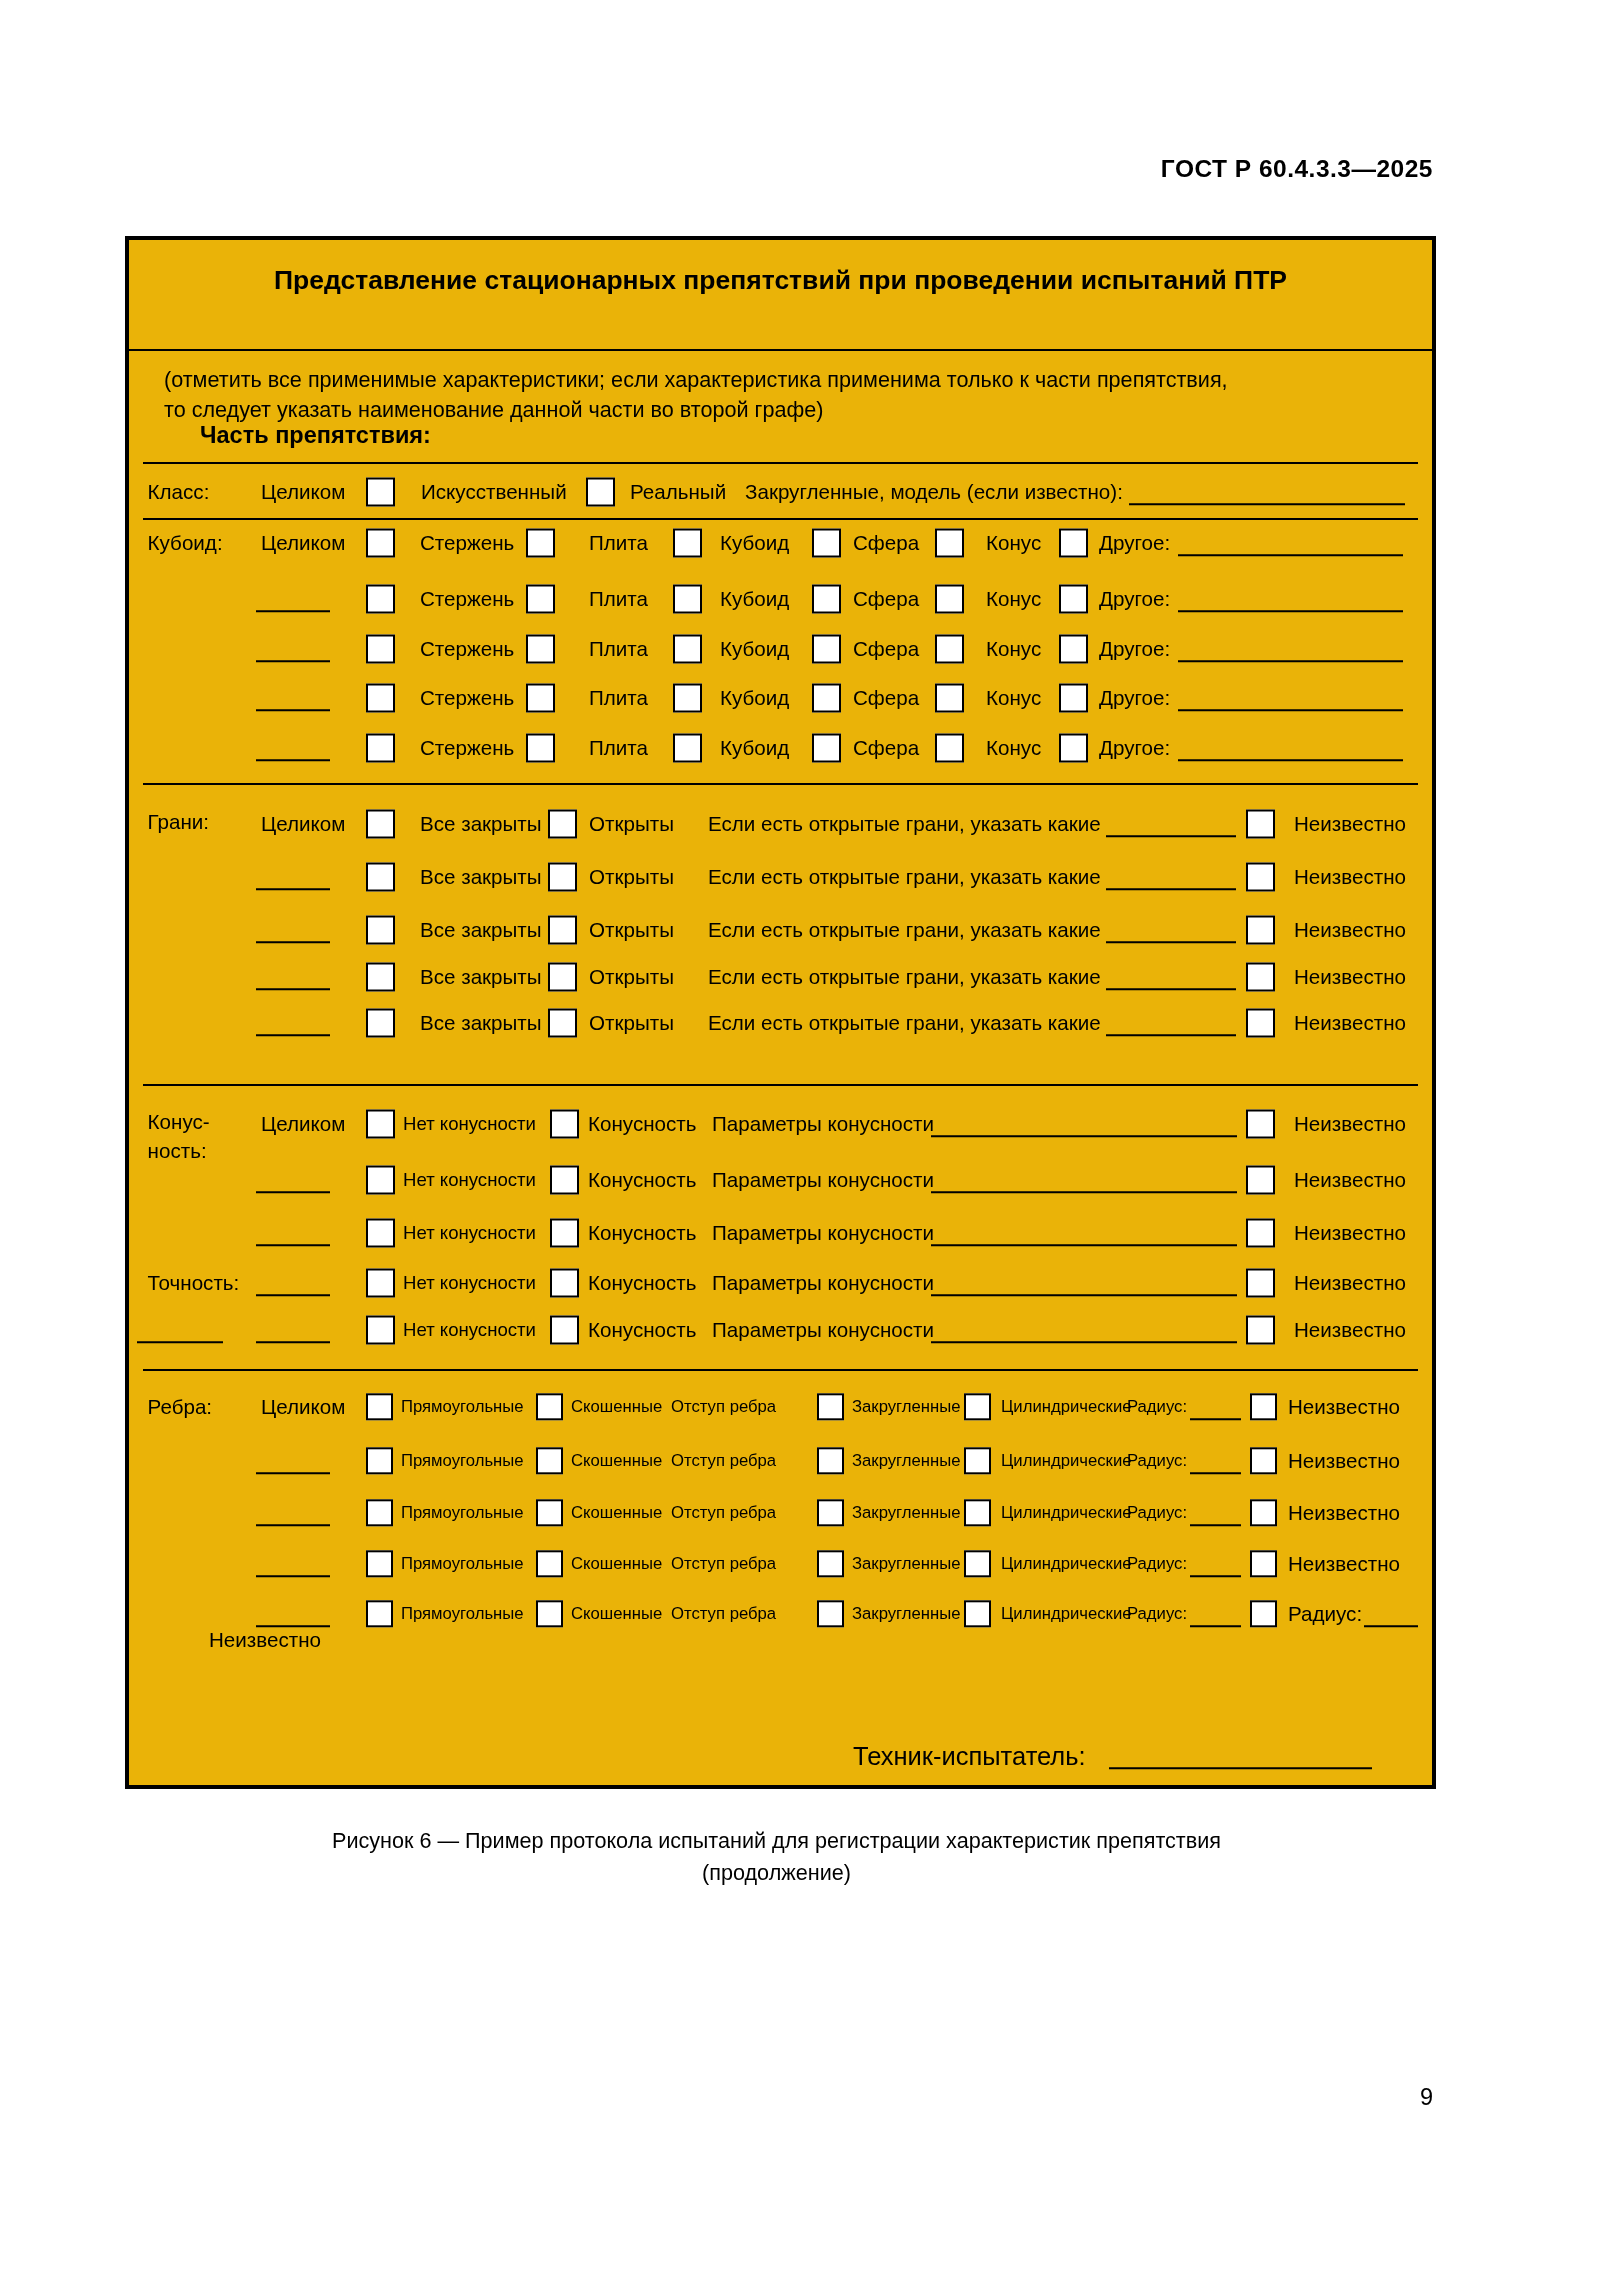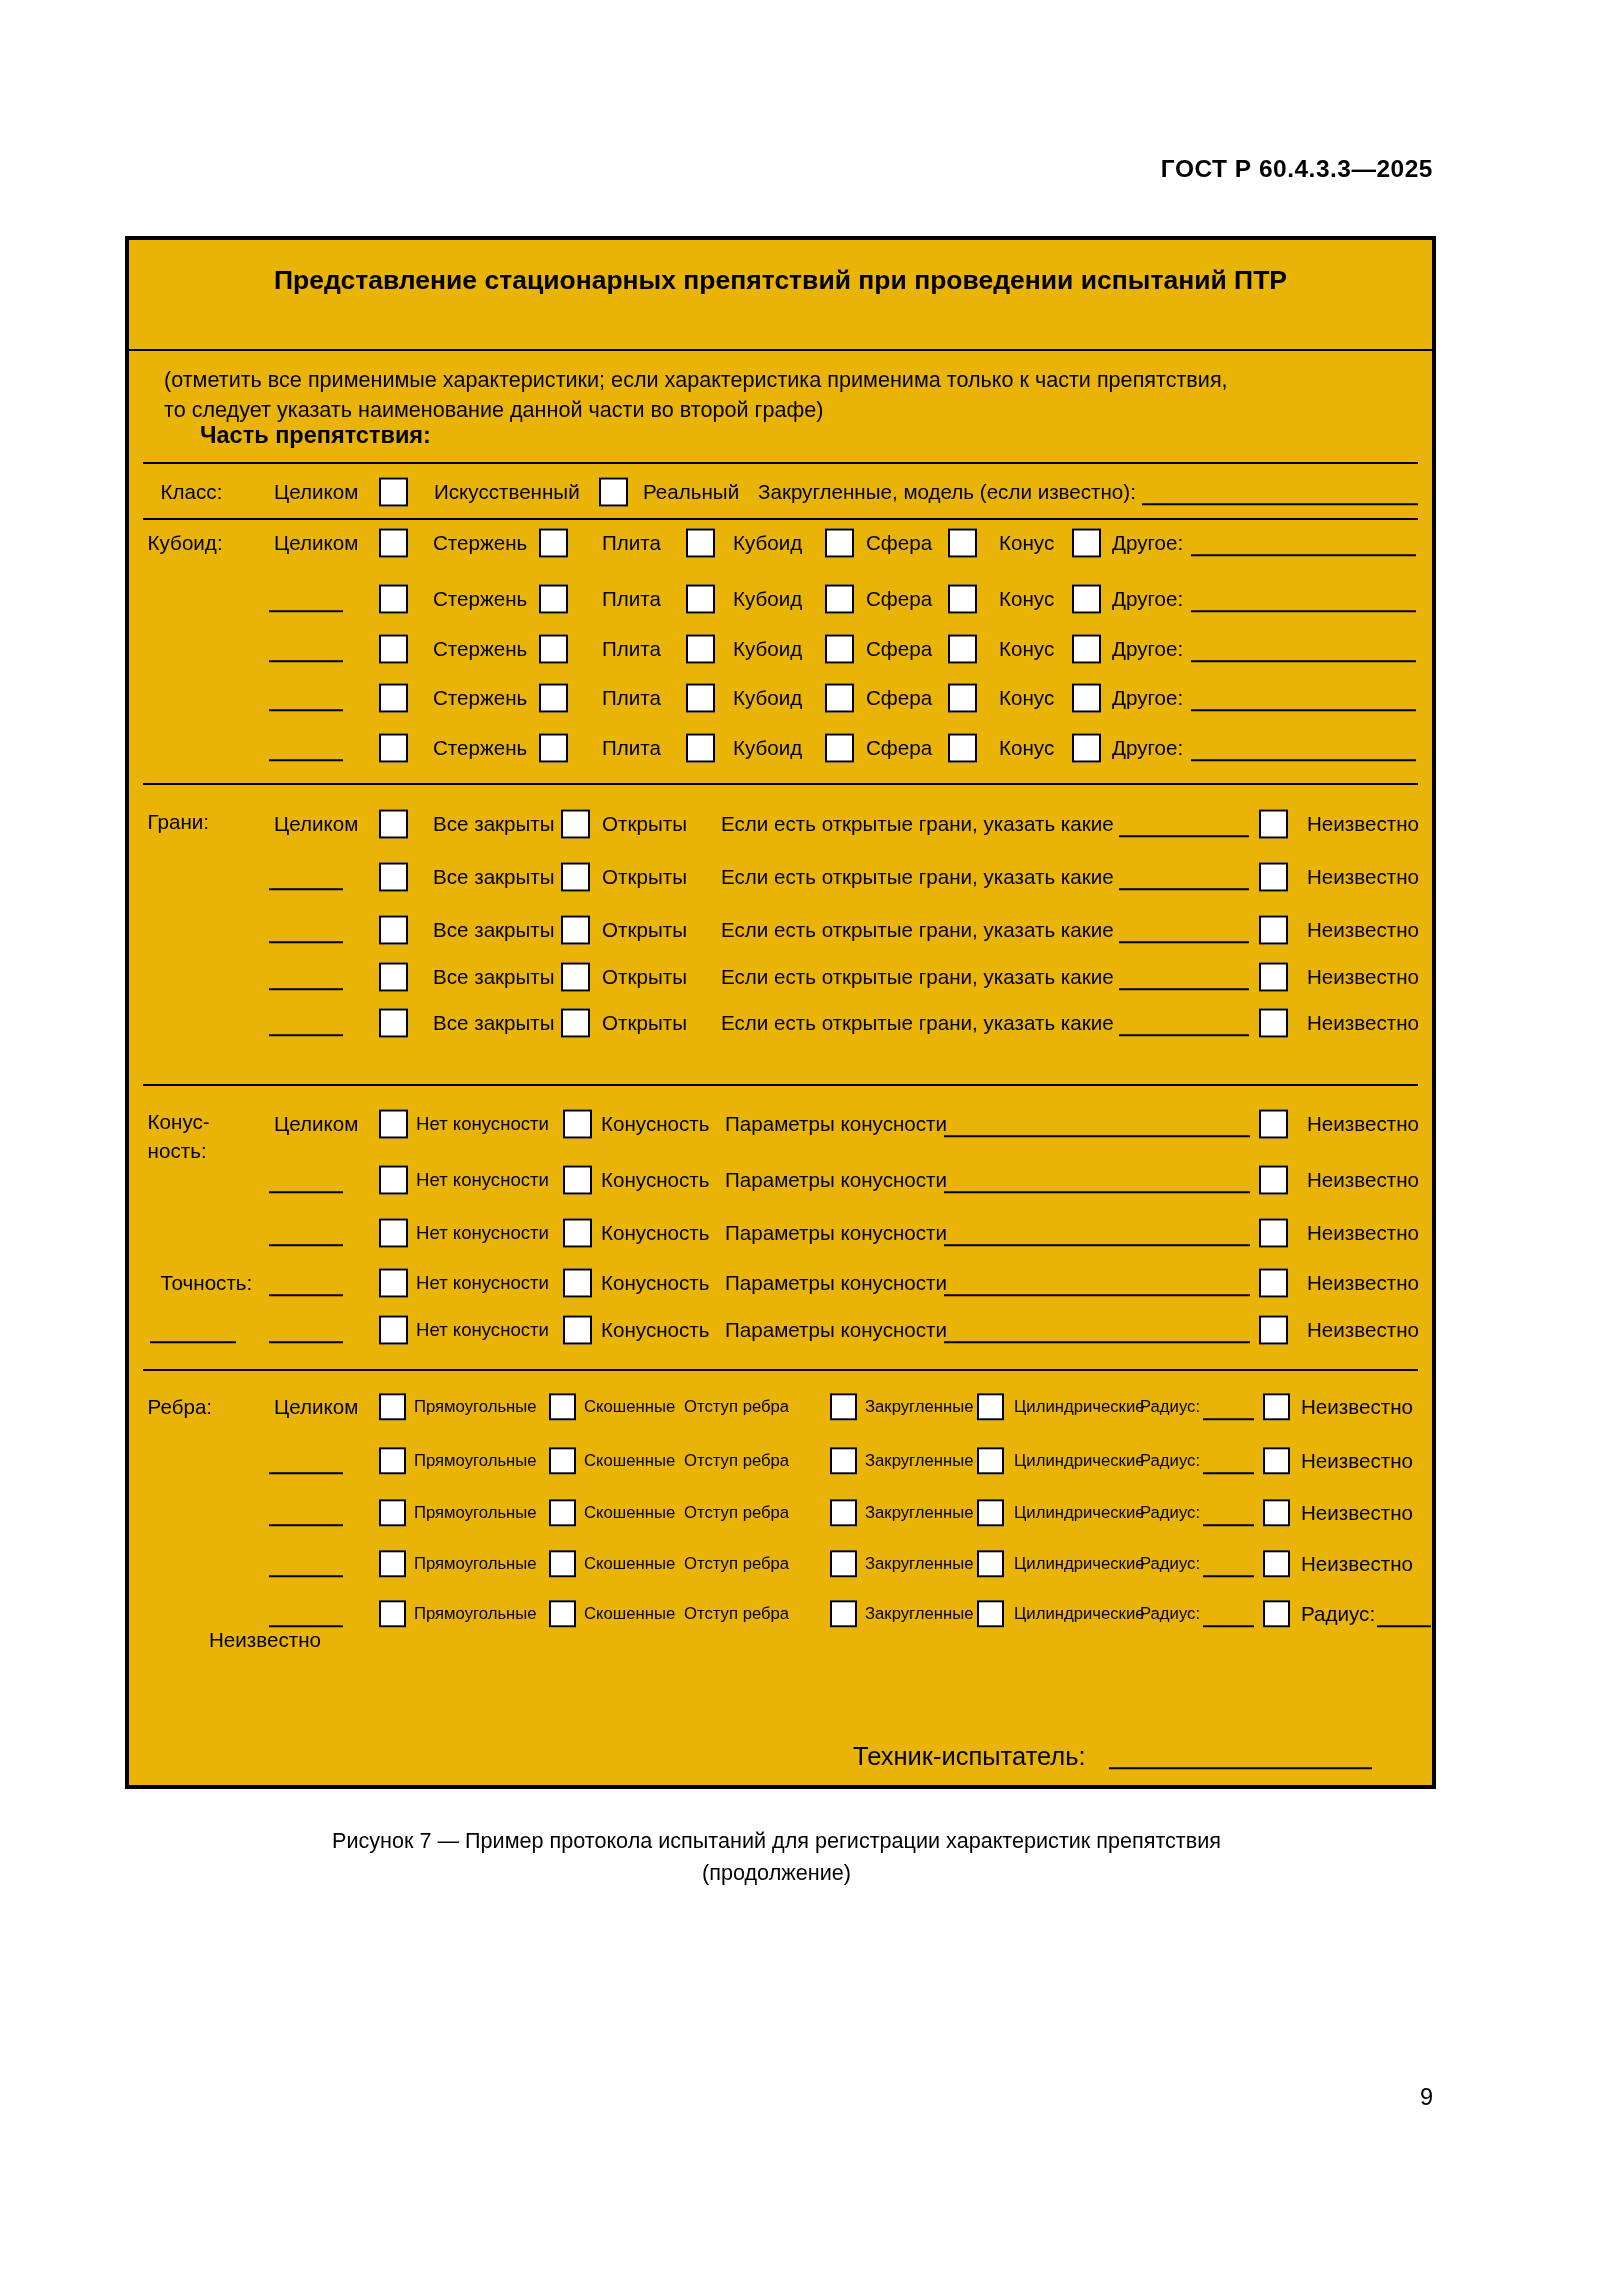--- a/index.html
+++ b/index.html
@@ -11,21 +11,21 @@
   .doc-code{position:absolute;top:155px;right:188px;font-size:24.5px;font-weight:bold;letter-spacing:0.5px;}
   .form-box{position:absolute;left:125px;top:236px;width:1303px;height:1545px;border:4.9px solid #000;background:#eab308;}
   .form-title{position:absolute;top:19.6px;left:0;width:100%;text-align:center;font-size:26.5px;font-weight:bold;line-height:40px;}
   .hline{position:absolute;height:0;border-top:2.9px solid #000;}
   .hline.full{left:0;width:100%;}
   .hline.inner{left:13.7px;width:calc(100% - 27.4px);}
   .note{position:absolute;left:35px;top:125px;font-size:21.6px;line-height:30px;}
   .part-heading{position:absolute;left:35px;top:182px;font-size:23.5px;font-weight:bold;margin-left:36px;}
   .sec-label{position:absolute;left:18.6px;font-size:20.6px;white-space:nowrap;}
   .konus-label{position:absolute;left:18.6px;top:867px;font-size:20.6px;line-height:29px;}
-  .frow{position:absolute;left:13px;width:100%;height:33px;font-size:20.6px;text-align:center;}
+  .frow{position:absolute;left:0;width:100%;height:33px;font-size:20.6px;text-align:center;}
   .frow>*{position:absolute;top:50%;transform:translateY(-50%);white-space:nowrap;}
   .cb{width:29px;height:29px;border:2.9px solid #000;background:#fff;box-sizing:border-box;}
   .blank{height:25.5px;border-bottom:2px solid #000;}
   .rebra-row{font-size:16.7px;}
   .rebra-row .cb{width:27.4px;height:27.4px;}
   .rebra-row .part-lbl,.rebra-row .unknown-lbl{font-size:20.6px;}
   .small{font-size:18.6px;}
   .below-unknown{position:absolute;left:80px;top:1388px;font-size:20.6px;}
   .tech-row{position:absolute;top:1498px;left:0;width:100%;height:35px;font-size:25.5px;}
   .tech-row>*{position:absolute;top:50%;transform:translateY(-50%);white-space:nowrap;}
@@ -386,18 +386,18 @@
     </div>
   <span class="below-unknown">Неизвестно</span>
 
   <div class="tech-row">
     <span class="lbl" style="left:724px">Техник-испытатель:</span>
     <span class="blank" style="left:980px;width:263px"></span>
   </div>
 </div>
 
 <div class="caption">
-  <div>Рисунок 7 — Пример протокола испытаний для регистрации характеристик препятствия</div>
+  <div>Рисунок 6 — Пример протокола испытаний для регистрации характеристик препятствия</div>
   <div>(продолжение)</div>
 </div>
 
 <div class="page-num">9</div>
 
 
 </body></html>

